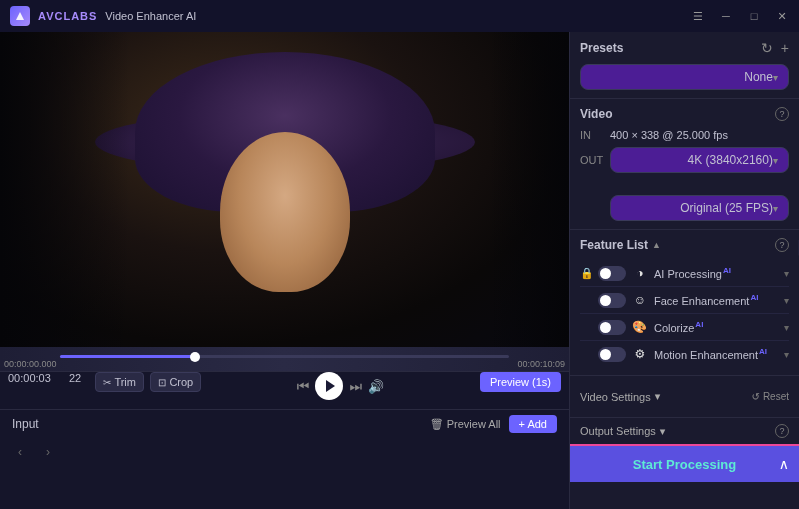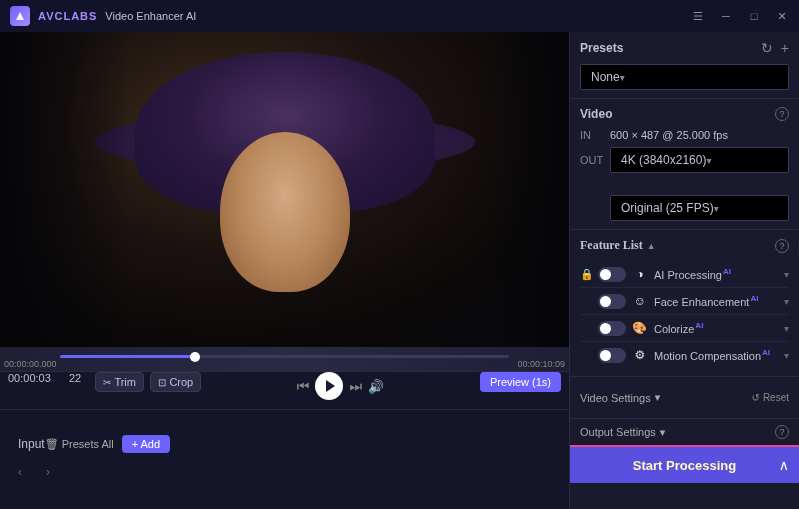--- a/index.html
+++ b/index.html
@@ -269,22 +269,22 @@
     
     .input-panel {
       height: 100px;
       background: #15152a;
       border-top: 1px solid #2a2a40;
       flex-shrink: 0;
     }
     .input-header {
       display: flex;
       align-items: center;
-      padding: 5px 18px;
-      margin-top: 20px;
+      justify-content: space-between;
+      padding: 5px 12px;
     }
     .input-title {
       font-size: 12px;
       color: #c0c0d0;
     }
     .input-actions {
       display: flex;
       gap: 8px;
       align-items: center;
     }
@@ -400,27 +400,27 @@
       align-items: center;
     }
     .icon-btn {
       color: #888;
       font-size: 14px;
       cursor: pointer;
     }
 
     .dropdown {
       width: 100%;
-      background: #000000;
+      background: #4c1d95;
       border: 1px solid #3a3a5a;
-      border-radius: 2px;
+      border-radius: 8px;
       padding: 5px 10px;
       display: flex;
       align-items: center;
-      justify-content: flex-start;
+      justify-content: flex-end;
       cursor: pointer;
       font-size: 12px;
       color: #c0c0d0;
     }
     .dropdown-arrow { color: #888; font-size: 10px; }
 
     .video-info-row {
       display: flex;
       align-items: center;
       margin-bottom: 6px;
@@ -432,21 +432,20 @@
       flex-shrink: 0;
     }
     .video-info-value {
       color: #c0c0d0;
     }
 
     .feature-list-header {
       display: flex;
       align-items: center;
       gap: 4px;
-      font-family: Liberation Serif, serif;
     }
     .feature-list-arrow {
       color: #888;
       font-size: 9px;
     }
     .help-icon {
       width: 14px;
       height: 14px;
       border-radius: 50%;
       border: 1px solid #666;
@@ -552,21 +551,21 @@
       height: 36px;
       background: #5a50e0;
       display: flex;
       align-items: center;
       justify-content: center;
       cursor: pointer;
       flex-shrink: 0;
       position: relative;
     }
     .start-btn-text {
-      color: #fef9c3;
+      color: #5eead4;
       font-size: 13px;
       font-weight: 600;
     }
     .bottom-bar-expand {
       position: absolute;
       right: 10px;
       color: white;
       font-size: 14px;
     }
 
@@ -646,21 +645,21 @@
       <div class="ctrl-separator"></div>
       <button class="preview-btn">Preview (1s)</button>
     </div>
 
     <div class="input-panel">
       <div class="input-header">
         <span class="input-title">Input</span>
         <div class="input-actions">
           <div class="delete-all-btn">
             <span>🗑</span>
-            <span>Presets All</span>
+            <span>Preview All</span>
           </div>
           <button class="add-btn">+ Add</button>
         </div>
       </div>
       <div class="input-filmstrip">
         <div class="nav-arrow">‹</div>
         <div class="nav-arrow">›</div>
       </div>
     </div>
   </div>
@@ -682,21 +681,21 @@
         </div>
       </div>
 
       <div class="right-section">
         <div class="section-header">
           <span class="section-title">Video</span>
           <div class="help-icon">?</div>
         </div>
         <div class="video-info-row">
           <span class="video-info-label">IN</span>
-          <span class="video-info-value">600 × 487 @ 25.000 fps</span>
+          <span class="video-info-value">400 × 338 @ 25.000 fps</span>
         </div>
         <div class="video-info-row">
           <span class="video-info-label">OUT</span>
           <div class="dropdown" style="flex:1;">
             <span>4K (3840x2160)</span>
             <span class="dropdown-arrow">▾</span>
           </div>
         </div>
         <div style="display:flex; align-items:center; margin-top:22px;">
           <span class="video-info-label"></span>
@@ -752,21 +751,21 @@
           <span class="feature-chevron">▾</span>
         </div>
 
         <div class="feature-row">
           <span class="lock-icon" style="visibility:hidden;">🔒</span>
           <div class="toggle">
             <div class="toggle-knob"></div>
           </div>
           <div class="feature-icon">⚙</div>
           <span class="feature-name">
-            <span>Motion Compensation</span><span class="feature-ai-badge">AI</span>
+            <span>Motion Enhancement</span><span class="feature-ai-badge">AI</span>
           </span>
           <span class="feature-chevron">▾</span>
         </div>
       </div>
 
       <div class="right-section">
         <div class="settings-row">
           <div class="settings-label">
             <span>Video Settings</span>
             <span>▾</span>

